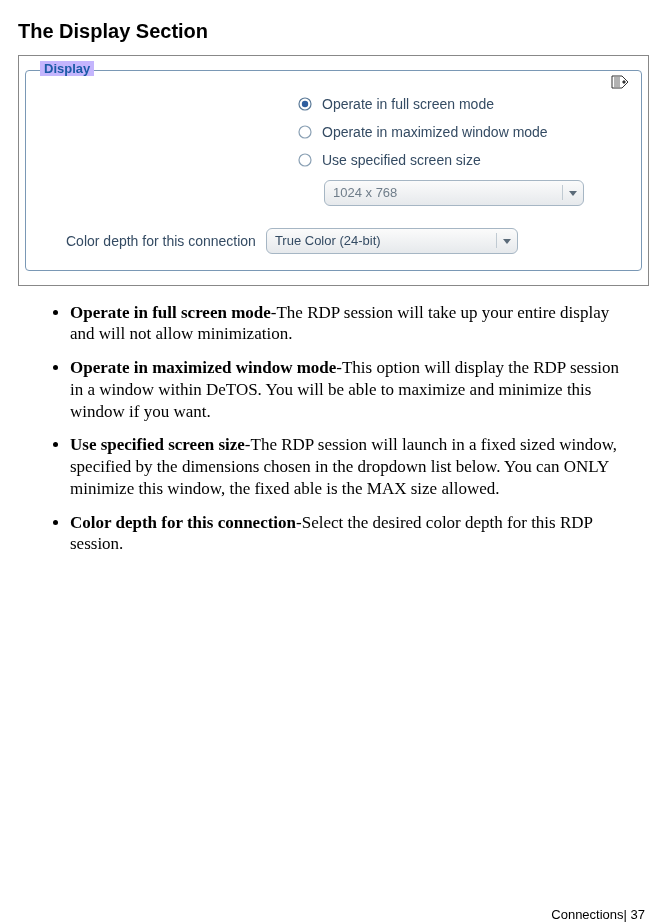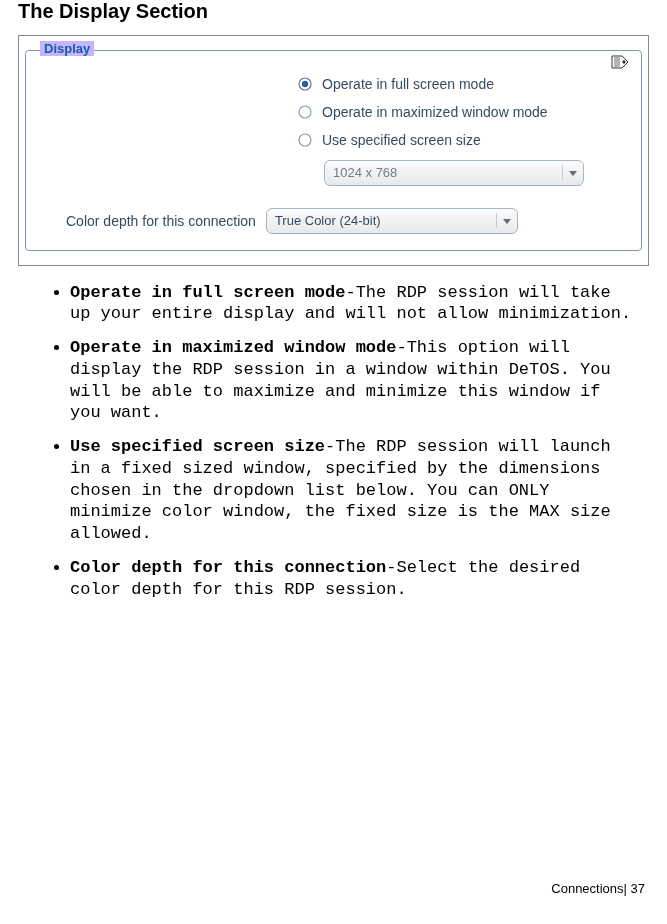--- a/index.html
+++ b/index.html
@@ -12,21 +12,21 @@
     height: 924px;
     position: relative;
   }
   .page {
     padding: 0 18px;
   }
   .heading {
     font-family: Arial, Helvetica, sans-serif;
     font-weight: bold;
     font-size: 20px;
-    margin: 0 0 12px 0;
+    margin: 20px 0 12px 0;
   }
   .figure-frame {
     border: 1px solid #888;
     margin: 8px 0 16px 0;
     padding: 14px 6px 14px 6px;
   }
   .fieldset {
     position: relative;
     border: 1px solid #7a98b5;
     border-radius: 4px;
@@ -115,29 +115,28 @@
   ul.desc {
     list-style: disc;
     padding-left: 52px;
     margin: 10px 10px 0 0;
   }
   ul.desc > li {
     font-size: 17px;
     line-height: 1.28;
     margin-bottom: 12px;
     padding-right: 6px;
-    font-family: Liberation Mono, monospace;
   }
   ul.desc b {
     font-weight: bold;
   }
 
   .footer {
     position: absolute;
-    bottom: 28px;
+    bottom: 2px;
     right: 22px;
     font-family: Arial, Helvetica, sans-serif;
     font-size: 13px;
   }
 </style>
 </head>
 <body>
 
 <div class="page">
   <div class="heading">The Display Section</div>
@@ -214,21 +213,21 @@
   </div>
 
   <ul class="desc">
     <li>
       <b>Operate in full screen mode</b><span>-The RDP session will take up your entire display and will not allow minimization.</span>
     </li>
     <li>
       <b>Operate in maximized window mode</b><span>-This option will display the RDP session in a window within DeTOS.    You will be able to maximize and minimize this window if you want.</span>
     </li>
     <li>
-      <b>Use specified screen size</b><span>-The RDP session will launch in a fixed sized window, specified by the dimensions chosen in the dropdown list below.  You can ONLY minimize color window, the fixed size is the MAX size allowed.</span>
+      <b>Use specified screen size</b><span>-The RDP session will launch in a fixed sized window, specified by the dimensions chosen in the dropdown list below.  You can ONLY minimize this window, the fixed able is the MAX size allowed.</span>
     </li>
     <li>
       <b>Color depth for this connection</b><span>-Select the desired color depth for this RDP session.</span>
     </li>
   </ul>
 </div>
 
 <div class="footer">Connections| 37</div>
 
 </body></html>

